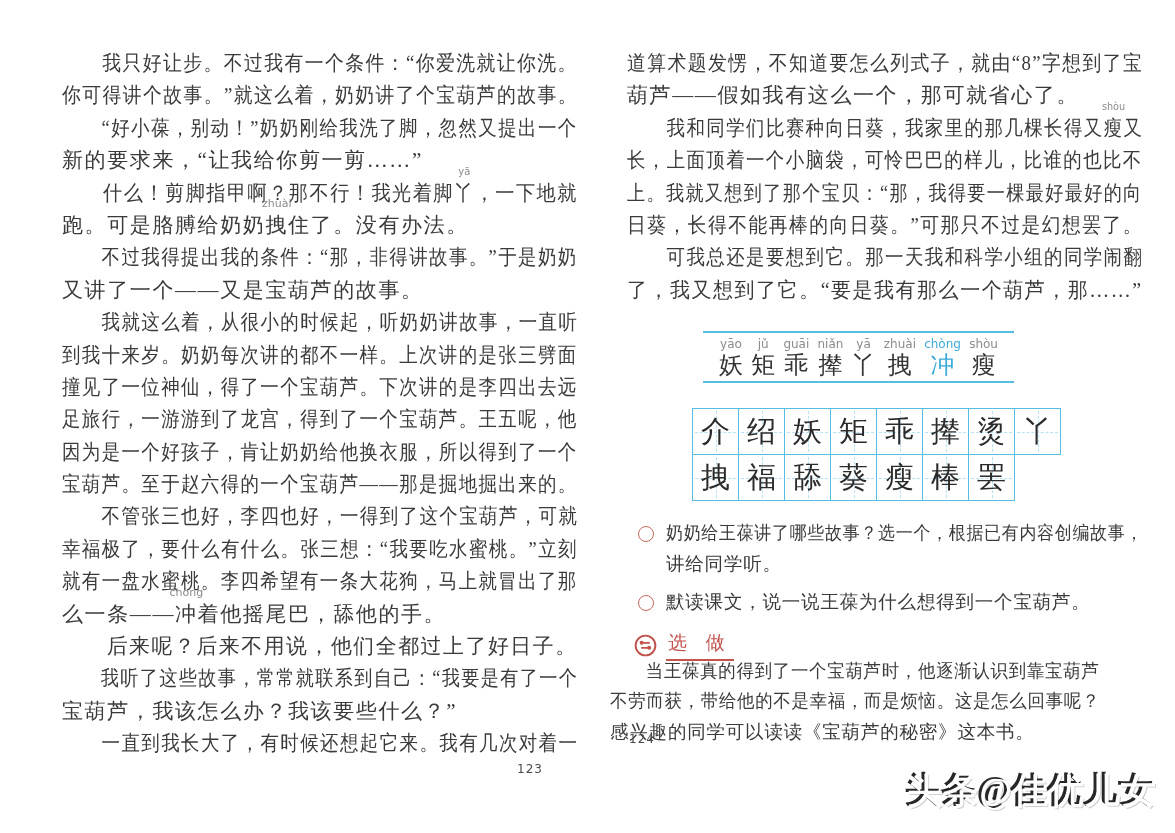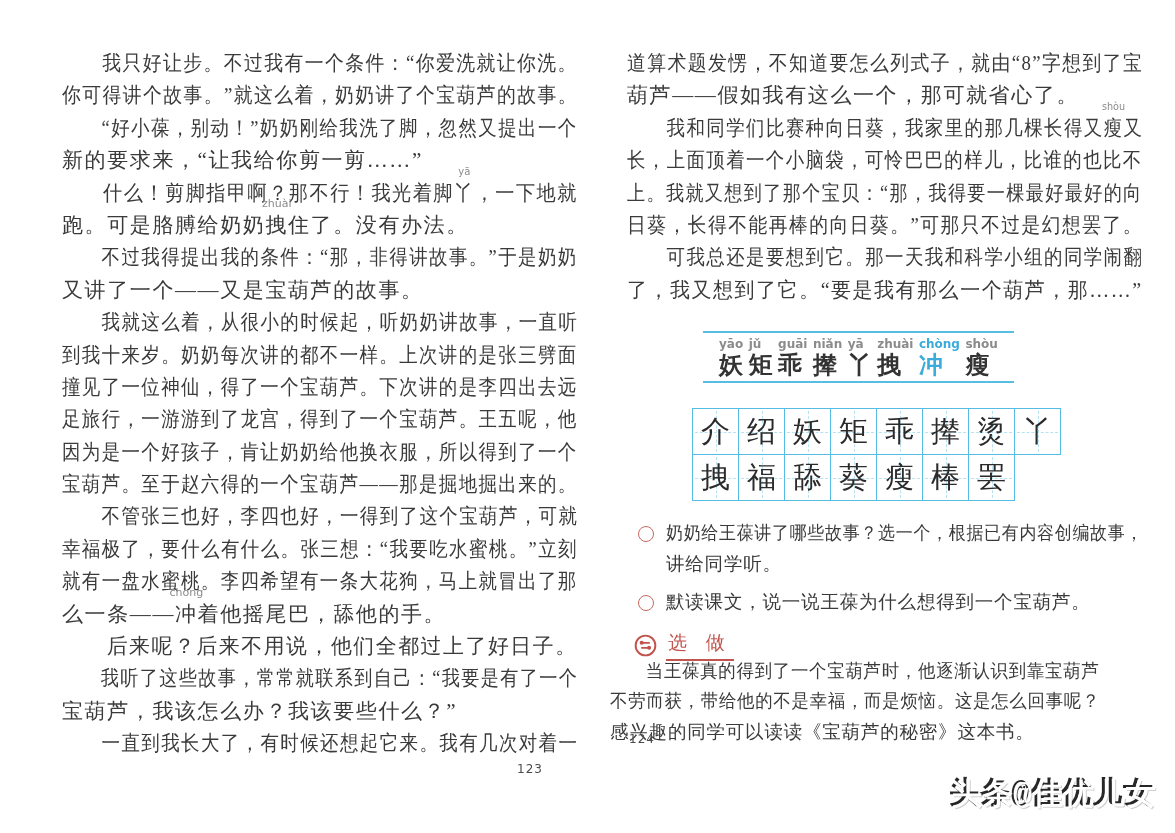--- a/index.html
+++ b/index.html
@@ -18,21 +18,21 @@
   .rb{position:relative;display:inline-block;}
   .rb-rt{position:absolute;left:50%;top:-11px;transform:translateX(-50%);
          font-size:11px;line-height:11px;letter-spacing:0;color:#8b8b8b;
          font-family:"DejaVu Sans",sans-serif;white-space:nowrap;}
 
   
   .pinyin-band{position:absolute;left:703px;top:331px;width:311px;
                border-top:2px solid #56bee2;border-bottom:2px solid #56bee2;
                padding:4px 16px 3px;box-sizing:border-box;}
   .py-row{display:flex;justify-content:space-between;}
-  .py-item{font-weight:bold;}
+  .py-item{text-align:center;}
   .py-item .py{font-size:12px;line-height:15px;color:#8b8b8b;
                font-family:"DejaVu Sans",sans-serif;}
   .py-item .ch{font-size:24px;line-height:26px;color:#333;}
   .py-item.hl .py,.py-item.hl .ch{color:#3babd9;}
 
   
   .writing-grid{position:absolute;left:692px;top:408px;}
   .grid-row{display:flex;}
   .grid-row + .grid-row{margin-top:-1px;}
   .grid-cell{width:45px;height:45px;border:1px solid #55bce3;margin-right:-1px;
@@ -62,22 +62,22 @@
             transform-origin:left center;color:#3a3a3a;}
   .opt-line.indent{padding-left:38px;}
 
   
   .page-num{position:absolute;font-size:12px;letter-spacing:1px;color:#4a4a4a;
             font-family:"DejaVu Sans",sans-serif;}
   #page-num-left{left:517px;top:762px;}
   #page-num-right{left:629px;top:732px;}
 
   
-  .watermark{position:absolute;right:18px;bottom:18px;font-size:30px;font-weight:700;
-             font-family:Liberation Mono, monospace;color:#ffffff;letter-spacing:1px;
+  .watermark{position:absolute;right:18px;bottom:18px;font-size:35px;font-weight:700;
+             font-family:Liberation Serif, serif;color:#ffffff;letter-spacing:1px;
              text-shadow:-3px -2px 0 rgba(15,15,15,0.9),1px 1px 0 rgba(15,15,15,0.2);}
 </style>
 </head>
 <body>
 
 <div id="left-lines" class="text-col">
     <div class="line fit-line indent" style="transform: scaleX(0.895833);">我只好让步。不过我有一个条件：“你爱洗就让你洗。</div>
     <div class="line fit-line" style="transform: scaleX(0.895833);">你可得讲个故事。”就这么着，奶奶讲了个宝葫芦的故事。</div>
     <div class="line fit-line indent" style="transform: scaleX(0.879046);">“好小葆，别动！”奶奶刚给我洗了脚，忽然又提出一个</div>
     <div class="line fit-line">新的要求来，“让我给你剪一剪……”</div>

